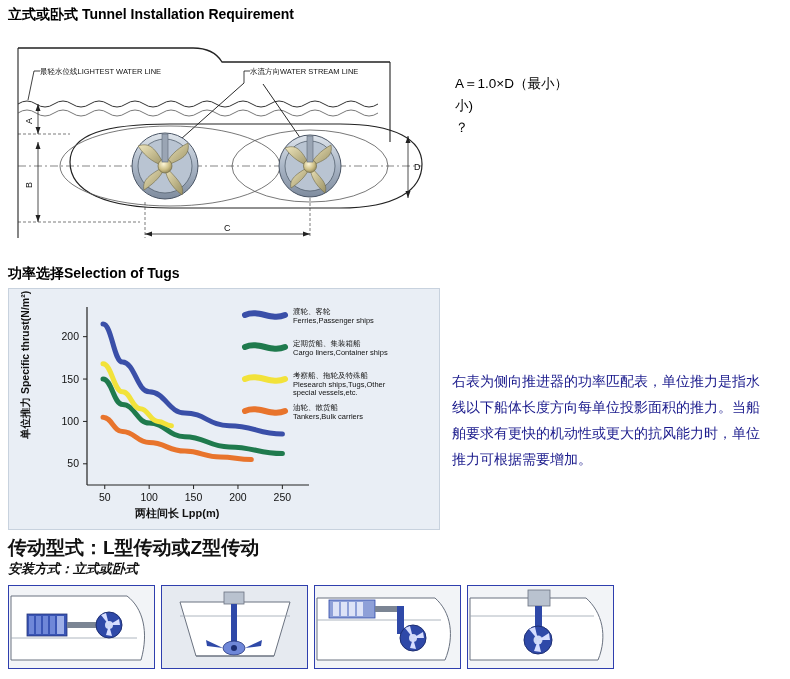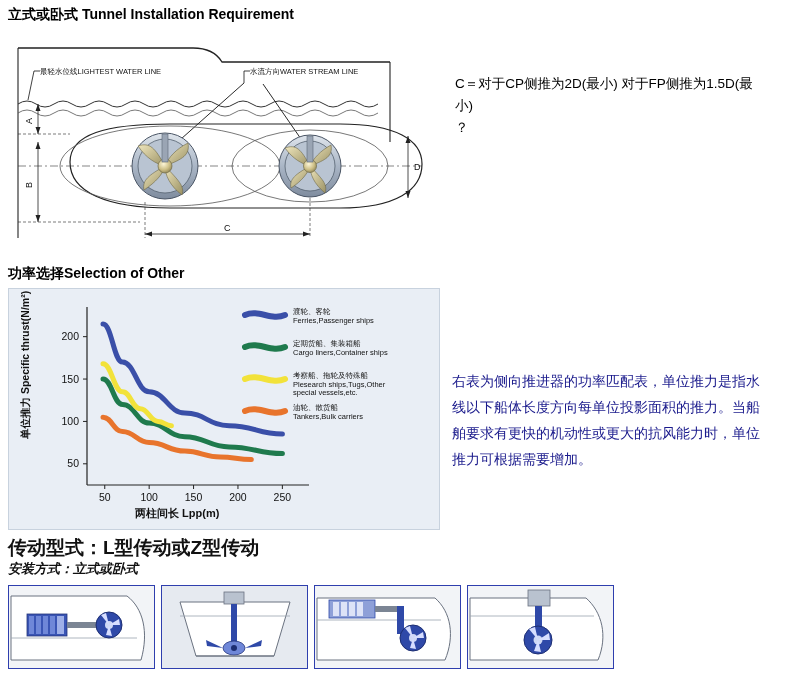--- a/index.html
+++ b/index.html
@@ -207,26 +207,26 @@
     <text x="214" y="219" font-family="'Liberation Sans',sans-serif" font-size="9" fill="#111">C</text>
 
     <line x1="398" y1="124" x2="398" y2="186" stroke="#222" stroke-width="0.8"></line>
     <polygon points="398,124 395.5,131 400.5,131" fill="#222"></polygon>
     <polygon points="398,186 395.5,179 400.5,179" fill="#222"></polygon>
     <text x="404" y="158" font-family="'Liberation Sans',sans-serif" font-size="9" fill="#111">D</text>
   </svg>
 </div>
 
 <div id="tunnel-notes">
-  <div>C＝对于CP侧推为2D(最小) 对于FP侧推为1.5D(最</div>
+  <div>A＝1.0×D（最小）</div>
   <div>小)</div>
   <div>？</div>
 </div>
 
-<div id="title-power" class="section-title">功率选择Selection of Other</div>
+<div id="title-power" class="section-title">功率选择Selection of Tugs</div>
 
 <div id="chart-figure">
   <svg id="chart-svg" width="428" height="238" viewBox="0 0 428 238" xmlns="http://www.w3.org/2000/svg">
     <rect x="0" y="0" width="428" height="238" fill="#e9eef5"></rect>
 
     <line id="axis-y" x1="78" y1="18" x2="78" y2="196" stroke="#222" stroke-width="1.2"></line>
     <line id="axis-x" x1="78" y1="196" x2="300" y2="196" stroke="#222" stroke-width="1.2"></line>
     <g id="y-ticks">
         <line x1="74" x2="78" y1="174.8095238095238" y2="174.8095238095238" stroke="#222" stroke-width="1"></line>
         <text x="70" y="178.3095238095238" text-anchor="end" font-family="'Liberation Sans',sans-serif" font-size="10.5" fill="#111">50</text>

